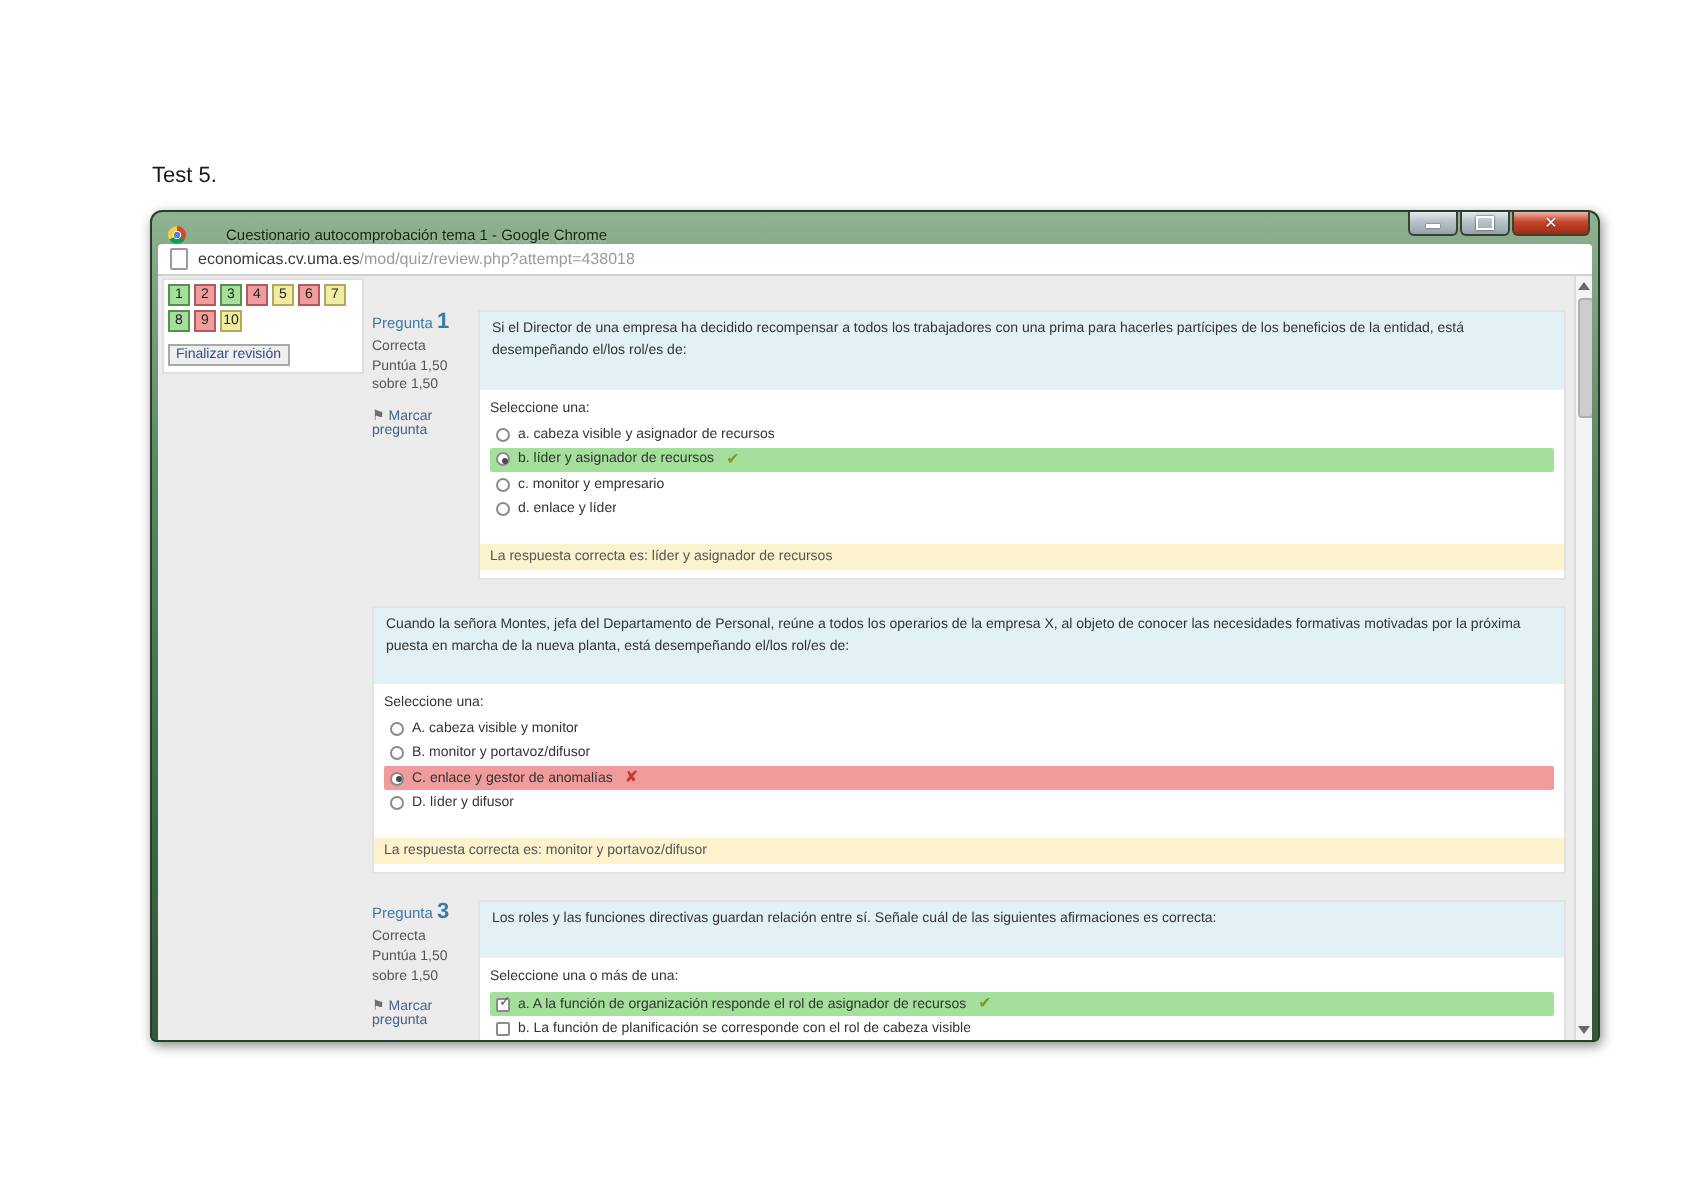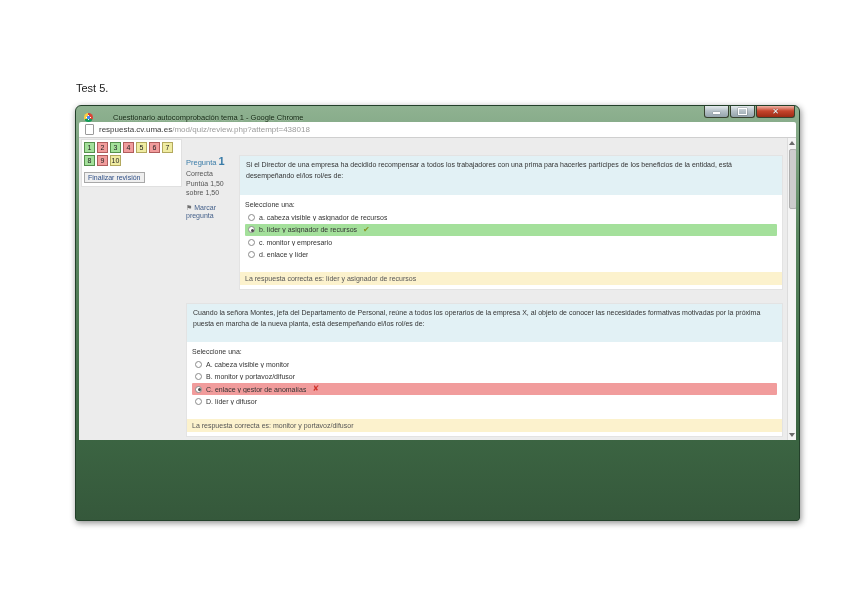--- a/index.html
+++ b/index.html
@@ -27,21 +27,21 @@
   .ic-min{width:7px;height:2px;background:#fff;box-shadow:0 0 1px #333;margin-top:3px}
   .ic-max{width:7px;height:5px;border:1px solid #fff;box-shadow:0 0 1px #333;background:transparent}
   .ic-close{color:#fff;font-size:8px;line-height:8px;text-shadow:0 0 1px #333}
 
   .urlbar{height:15px;background:#fff;display:flex;align-items:center;gap:5px;padding:0 6px;
        border-bottom:1px solid #cfcfcf;border-radius:2px 2px 0 0}
   .pageicon{width:7px;height:9px;border:1px solid #9a9a9a;border-radius:1px;background:#fff;flex:0 0 auto}
   .url{font-size:8px;color:#3c3c3c;white-space:nowrap;overflow:hidden}
   .url .path{color:#9b9b9b}
 
-  .content{position:relative;height:302px;background:#ececec;overflow:hidden}
+  .content{position:relative;height:382px;background:#ececec;overflow:hidden}
 
   
   .scrollbar{position:absolute;top:0;right:0;bottom:0;width:9px;background:#f4f4f4;
        border-left:1px solid #dcdcdc;box-sizing:border-box}
   .arr{width:0;height:0;margin:3px auto;border-left:3px solid transparent;border-right:3px solid transparent}
   .arr.up{border-bottom:4px solid #6a6a6a}
   .arr.down{border-top:4px solid #6a6a6a;position:absolute;bottom:0;left:1px}
   .thumb{position:absolute;top:11px;left:1px;width:6px;height:58px;background:#cdcdcd;
        border:1px solid #b0b0b0;border-radius:2px}
 
@@ -108,21 +108,21 @@
           <div class="ic-max"></div>
         </div>
       <div class="wbtn close">
           <div class="ic-close">✕</div>
         </div>
     </div>
   </div>
 
   <div class="urlbar">
     <div class="pageicon"></div>
-    <div class="url"><span>respuesta.cv.uma.es</span><span class="path">/mod/quiz/review.php?attempt=438018</span></div>
+    <div class="url"><span>economicas.cv.uma.es</span><span class="path">/mod/quiz/review.php?attempt=438018</span></div>
   </div>
 
   <div class="content">
 
     <div class="nav">
       <div class="navbtns">
           <div class="navbtn correct">1</div>
           <div class="navbtn incorrect">2</div>
           <div class="navbtn correct">3</div>
           <div class="navbtn incorrect">4</div>
@@ -199,20 +199,26 @@
     <span class="ctl radio"></span>
     <span class="optlabel">D. líder y difusor</span>
 
   </div>
               </div>
       </div>
       <div class="feedback">La respuesta correcta es: monitor y portavoz/difusor</div>
     </div>
   </div>
         <div class="q">
+    <div class="qinfo">
+      <div><span class="qnum-label">Pregunta</span><span class="qnum">3</span></div>
+      <div class="qstate">Correcta</div>
+      <div class="qgrade">Puntúa 1,50 sobre 1,50</div>
+      <div class="qflag"><span class="flagicon"></span><span>Marcar pregunta</span></div>
+    </div>
     <div class="qcontent">
       <div class="qtext">Los roles y las funciones directivas guardan relación entre sí. Señale cuál de las siguientes afirmaciones es correcta:</div>
       <div class="answers">
         <div class="prompt">Seleccione una o más de una:</div>
         <div>
                 <div class="opt correct">
     <span class="ctl checkbox sel"></span>
     <span class="optlabel">a. A la función de organización responde el rol de asignador de recursos</span>
     <span class="mark check">✔</span>
   </div>

